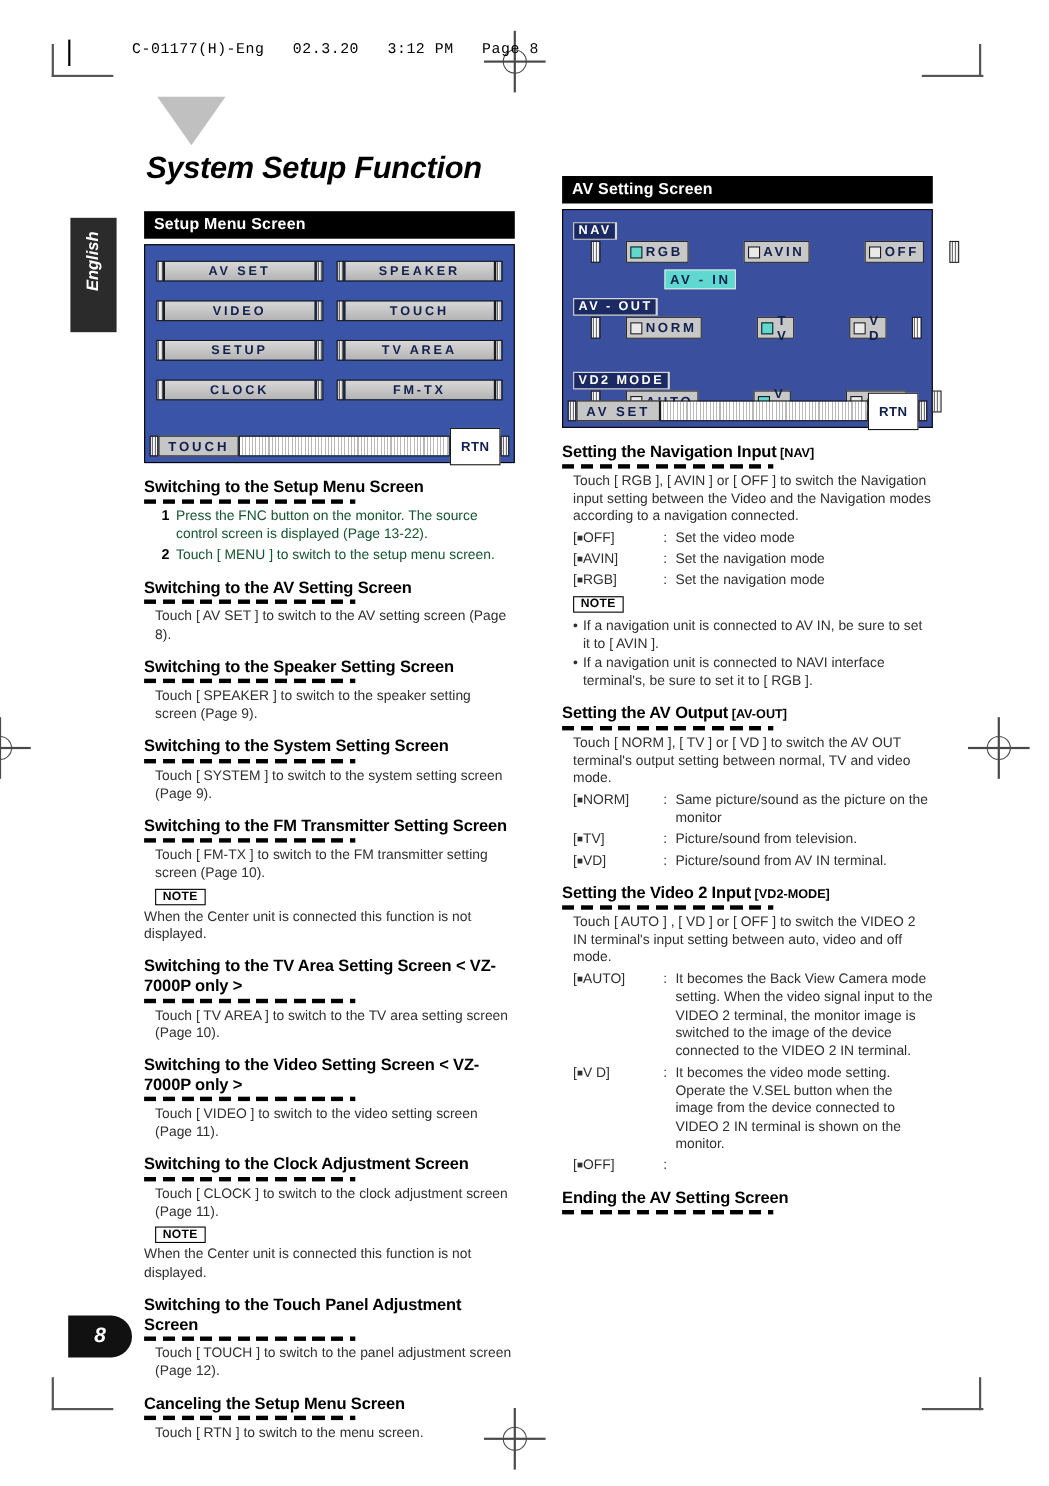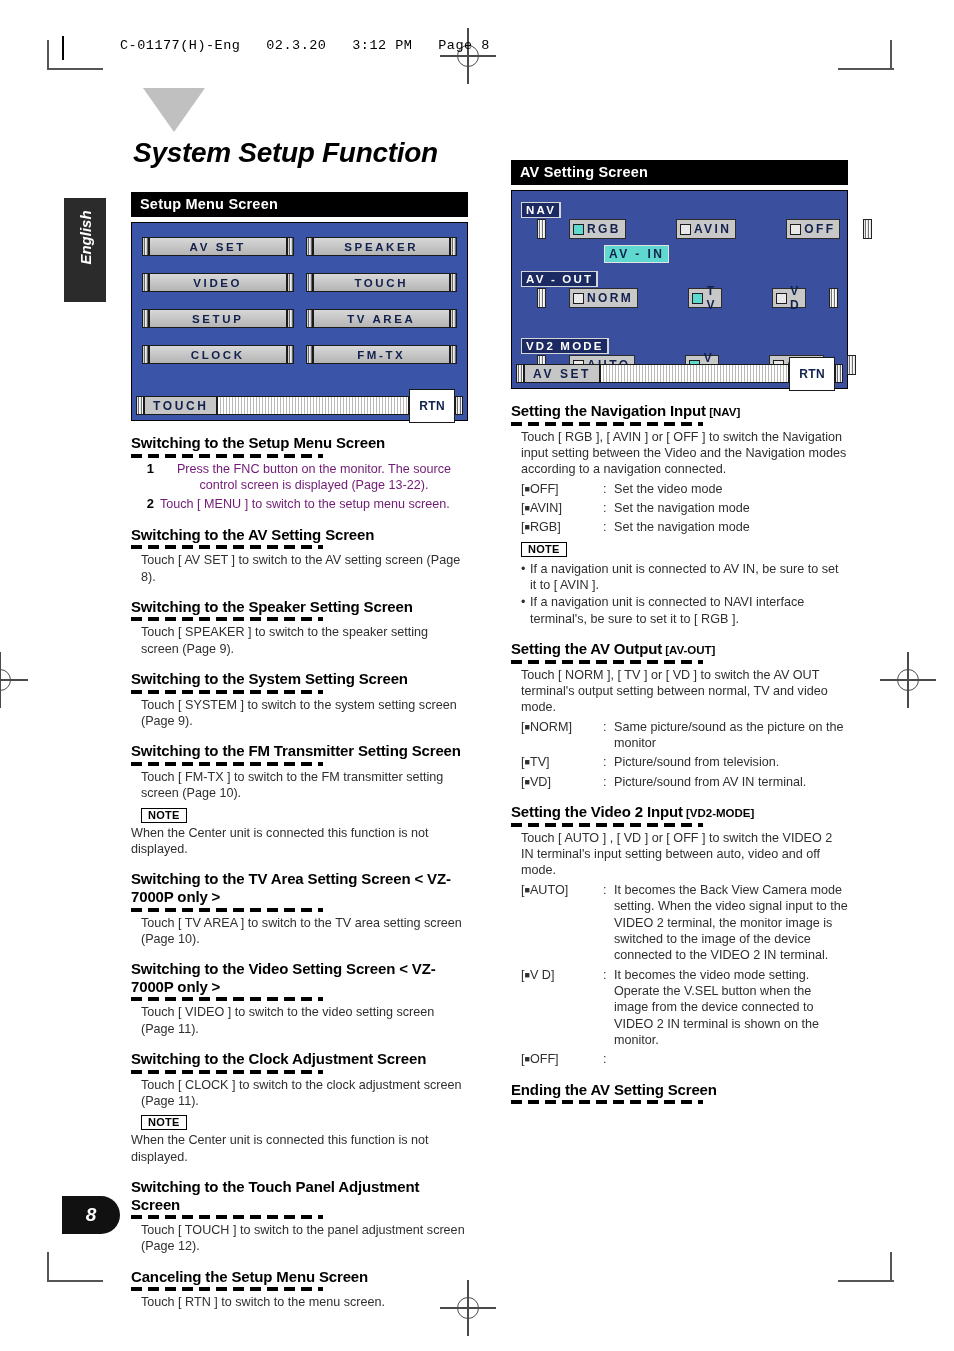--- a/index.html
+++ b/index.html
@@ -167,21 +167,21 @@
   .dash{
     height:4px;width:192px;margin:2px 0 3px;
     background:repeating-linear-gradient(90deg,#000 0 11px,transparent 11px 17px);
   }
   p.body{
     margin:0 0 0 10px;font-size:12.6px;line-height:1.30;color:#2f2f2f;
   }
   p.body.nomg{margin-left:0;}
   .step{display:flex;margin:3px 0 0 8px;}
   .step .n{font-size:13px;font-weight:bold;color:#000;width:15px;flex:none;text-align:right;margin-right:6px;}
-  .step .t{font-size:12.6px;line-height:1.30;color:#701a75;text-align:center;}
+  .step .t{font-size:12.6px;line-height:1.30;color:#14532d;}
 
   .note-box{
     display:inline-block;border:1.6px solid #000;padding:0px 6px 1px;
     font-size:11px;font-weight:bold;color:#000;margin:6px 0 2px 10px;letter-spacing:0.3px;
   }
 
   .deflist{margin:2px 0 0 10px;}
   .defrow{display:flex;font-size:12.6px;line-height:1.30;color:#2f2f2f;margin-top:3px;}
   .defrow .k{width:82px;flex:none;}
   .defrow .c{width:11px;flex:none;}

